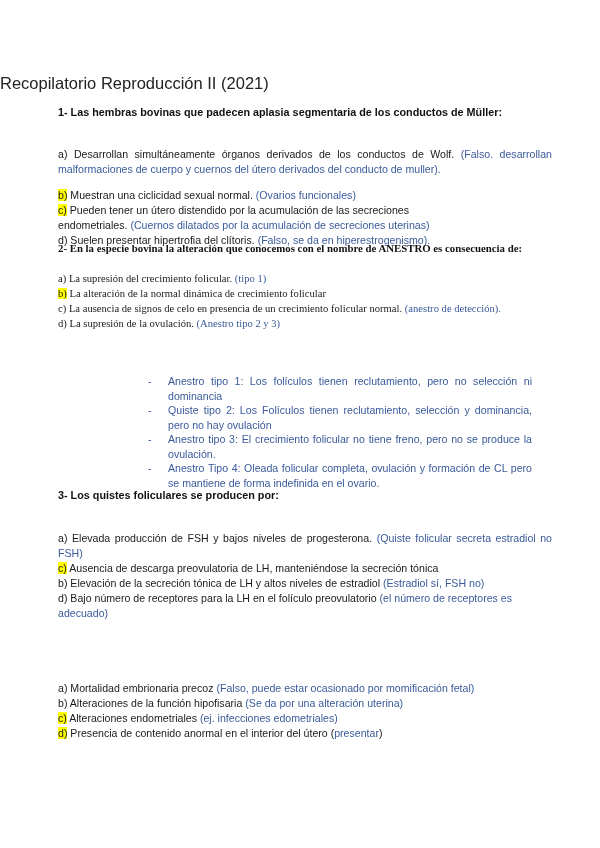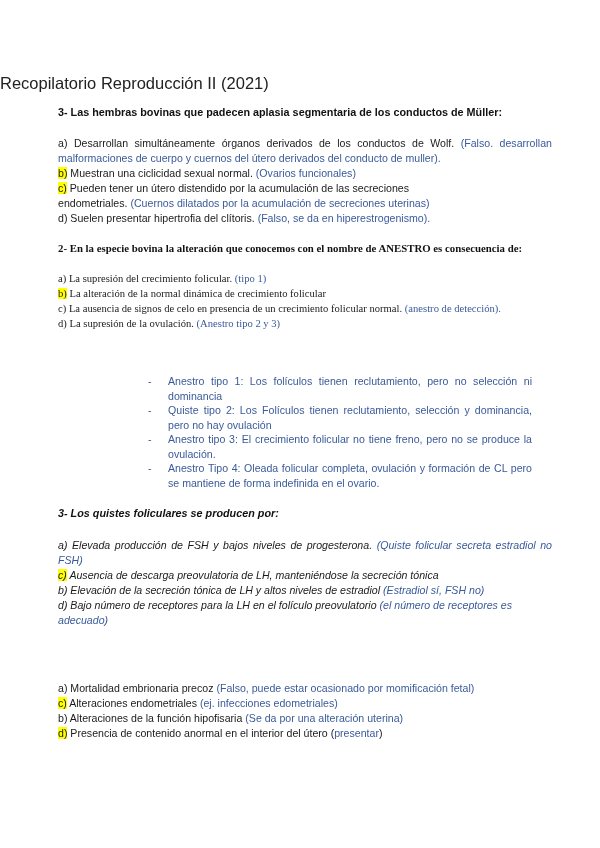--- a/index.html
+++ b/index.html
@@ -3,35 +3,35 @@
 <meta charset="utf-8">
 <style>
   html, body { margin: 0; padding: 0; background: #ffffff; }
   body { width: 600px; height: 848px; position: relative; overflow: hidden;
          font-family: "Liberation Sans", sans-serif; color: #1a1a1a; }
   .page { position: absolute; left: 0; top: 0; width: 600px; height: 848px; }
   .title { position: absolute; top: 74px; left: 0; width: 600px; text-align: left;
            font-size: 16.5px; color: #222; }
   .block { position: absolute; left: 58px; width: 494px; font-size: 10.6px; line-height: 15px; }
   .q { font-weight: bold; font-size: 10.8px; line-height: 16px; color: #111; }
-  .opt { text-align: justify; }
+  .opt { text-align: justify; margin-top: 11px; }
   .note { color: #3a5a9a; }
   .hl { background: #ffff00; }
   .sub { position: absolute; left: 144px; width: 388px; font-size: 10.6px; line-height: 14.5px; color: #3a5a9a; }
   .sub .li { position: relative; padding-left: 24px; text-align: justify; }
   .sub .li .dash { position: absolute; left: 4px; top: 0; }
 </style>
 </head>
 <body>
 
 <div class="page">
   <div class="title">Recopilatorio Reproducción II (2021)</div>
 
   <div class="block" style="top:104px;">
-    <div class="q">3- Las hembras bovinas que padecen aplasia segmentaria de los conductos de Müller:</div>
+    <div class="q">1- Las hembras bovinas que padecen aplasia segmentaria de los conductos de Müller:</div>
     <div style="height:16px"></div>
     <div class="opt"><span>a)</span><span> Desarrollan simultáneamente órganos derivados de los conductos de Wolf. </span><span class="note">(Falso. desarrollan malformaciones de cuerpo y cuernos del útero derivados del conducto de muller).</span></div>
     <div class="opt"><span class="hl">b)</span><span> Muestran una ciclicidad sexual normal. </span><span class="note">(Ovarios funcionales)</span></div>
     <div style="width:380px"><span class="hl">c)</span><span> Pueden tener un útero distendido por la acumulación de las secreciones endometriales. </span><span class="note" style="white-space:nowrap">(Cuernos dilatados por la acumulación de secreciones uterinas)</span></div>
     <div><span>d)</span><span> Suelen presentar hipertrofia del clítoris. </span><span class="note">(Falso, se da en hiperestrogenismo).</span></div>
   </div>
 
   <div class="block" style="top:240px;font-family:Liberation Serif, serif;">
     <div class="q">2- En la especie bovina la alteración que conocemos con el nombre de ANESTRO es consecuencia de:</div>
     <div style="height:15px"></div>
@@ -41,29 +41,29 @@
     <div><span>d)</span><span> La supresión de la ovulación. </span><span class="note">(Anestro tipo 2 y 3)</span></div>
   </div>
 
   <div class="sub" style="top:374px;">
     <div class="li"><span class="dash">-</span><span>Anestro tipo 1: Los folículos tienen reclutamiento, pero no selección ni dominancia</span></div>
     <div class="li"><span class="dash">-</span><span>Quiste tipo 2: Los Folículos tienen reclutamiento, selección y dominancia, pero no hay ovulación</span></div>
     <div class="li"><span class="dash">-</span><span>Anestro tipo 3: El crecimiento folicular no tiene freno, pero no se produce la ovulación.</span></div>
     <div class="li"><span class="dash">-</span><span>Anestro Tipo 4: Oleada folicular completa, ovulación y formación de CL pero se mantiene de forma indefinida en el ovario.</span></div>
   </div>
 
-  <div class="block" style="top:505px;font-style:italic;">
+  <div class="block" style="top:487px;">
     <div class="q">3- Los quistes foliculares se producen por:</div>
     <div style="height:17px"></div>
     <div class="opt"><span>a)</span><span> Elevada producción de FSH y bajos niveles de progesterona. </span><span class="note">(Quiste folicular secreta estradiol no FSH)</span></div>
     <div><span class="hl">c)</span><span> Ausencia de descarga preovulatoria de LH, manteniéndose la secreción tónica</span></div>
     <div><span>b)</span><span> Elevación de la secreción tónica de LH y altos niveles de estradiol </span><span class="note">(Estradiol sí, FSH no)</span></div>
     <div><span>d)</span><span> Bajo número de receptores para la LH en el folículo preovulatorio </span><span class="note">(el número de receptores es adecuado)</span></div>
   </div>
 
   <div class="block" style="top:665px;">
     <div style="height:16px"></div>
     <div><span>a)</span><span> Mortalidad embrionaria precoz </span><span class="note">(Falso, puede estar ocasionado por momificación fetal)</span></div>
+    <div><span>b)</span><span> Alteraciones de la función hipofisaria </span><span class="note">(Se da por una alteración uterina)</span></div>
     <div><span class="hl">c)</span><span> Alteraciones endometriales </span><span class="note">(ej. infecciones edometriales)</span></div>
-    <div><span>b)</span><span> Alteraciones de la función hipofisaria </span><span class="note">(Se da por una alteración uterina)</span></div>
     <div><span class="hl">d)</span><span> Presencia de contenido anormal en el interior del útero (</span><span class="note">presentar</span><span>)</span></div>
   </div>
 </div>
 
 </body></html>

